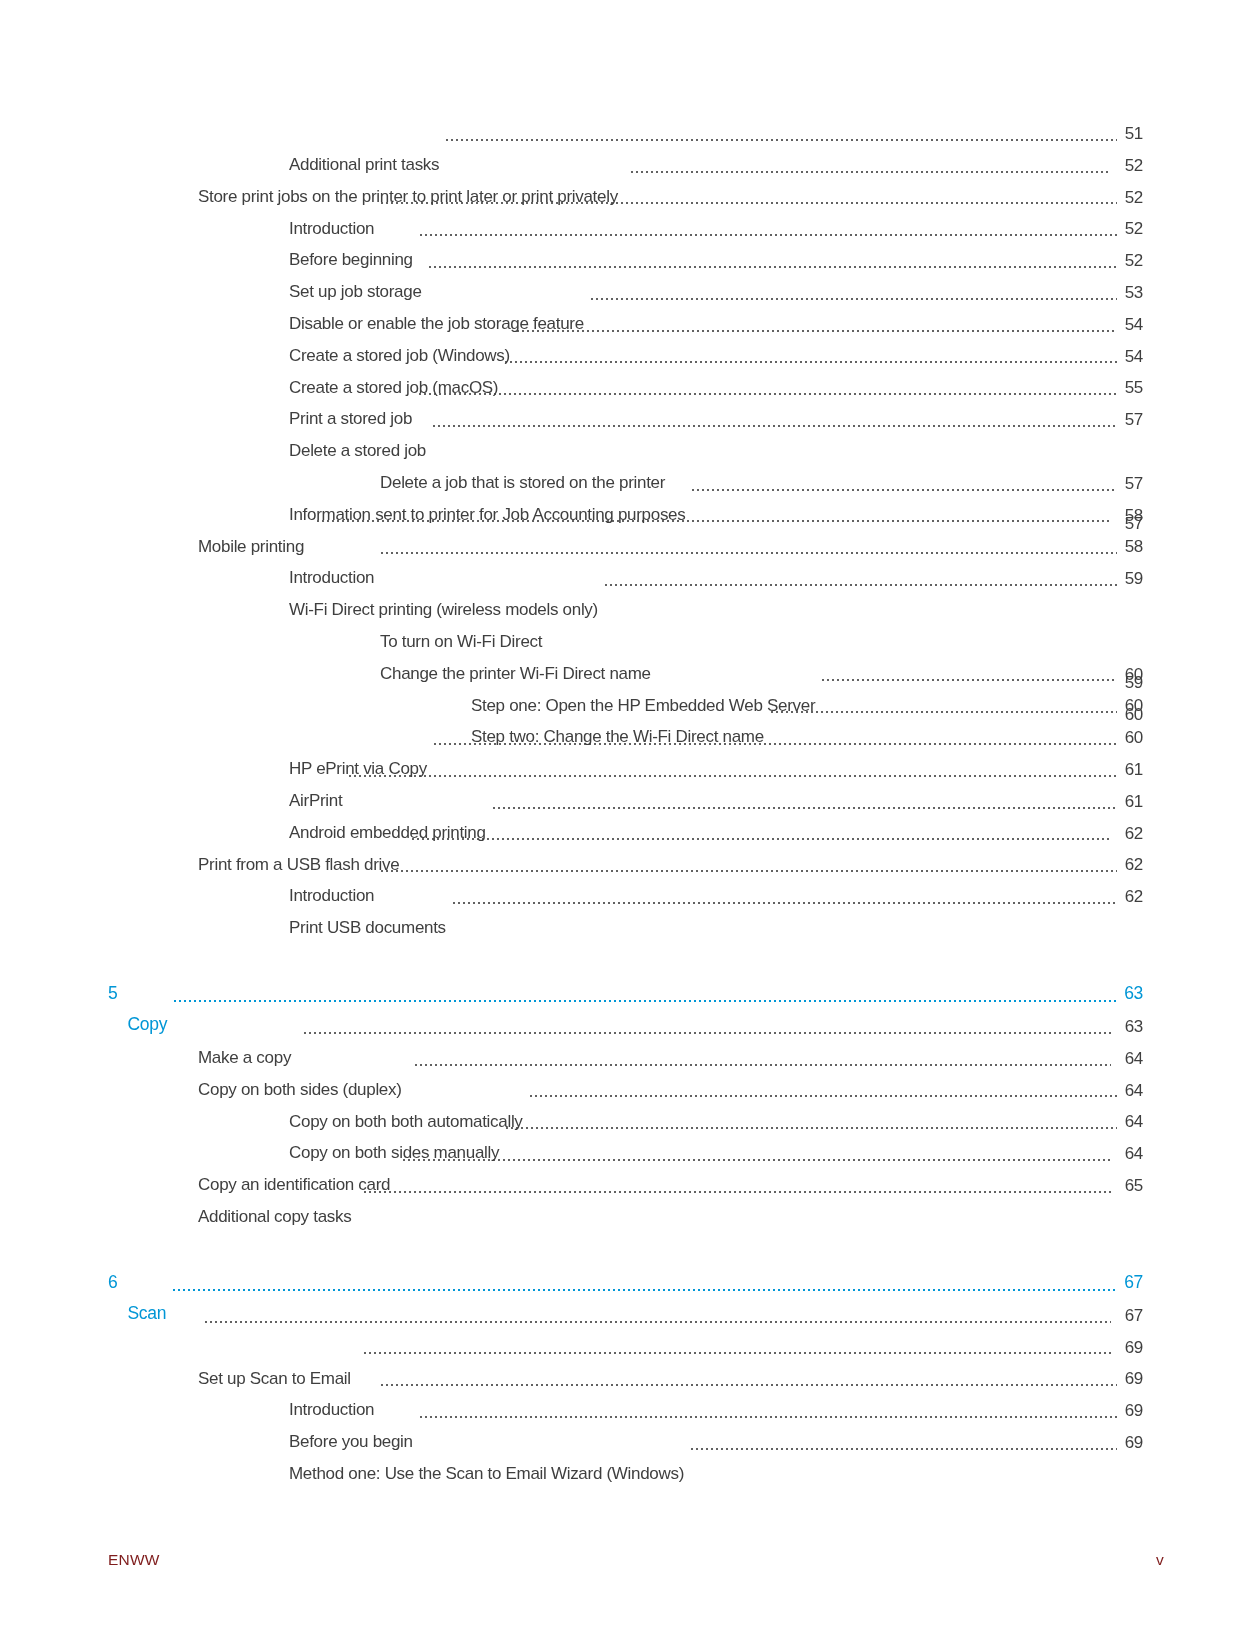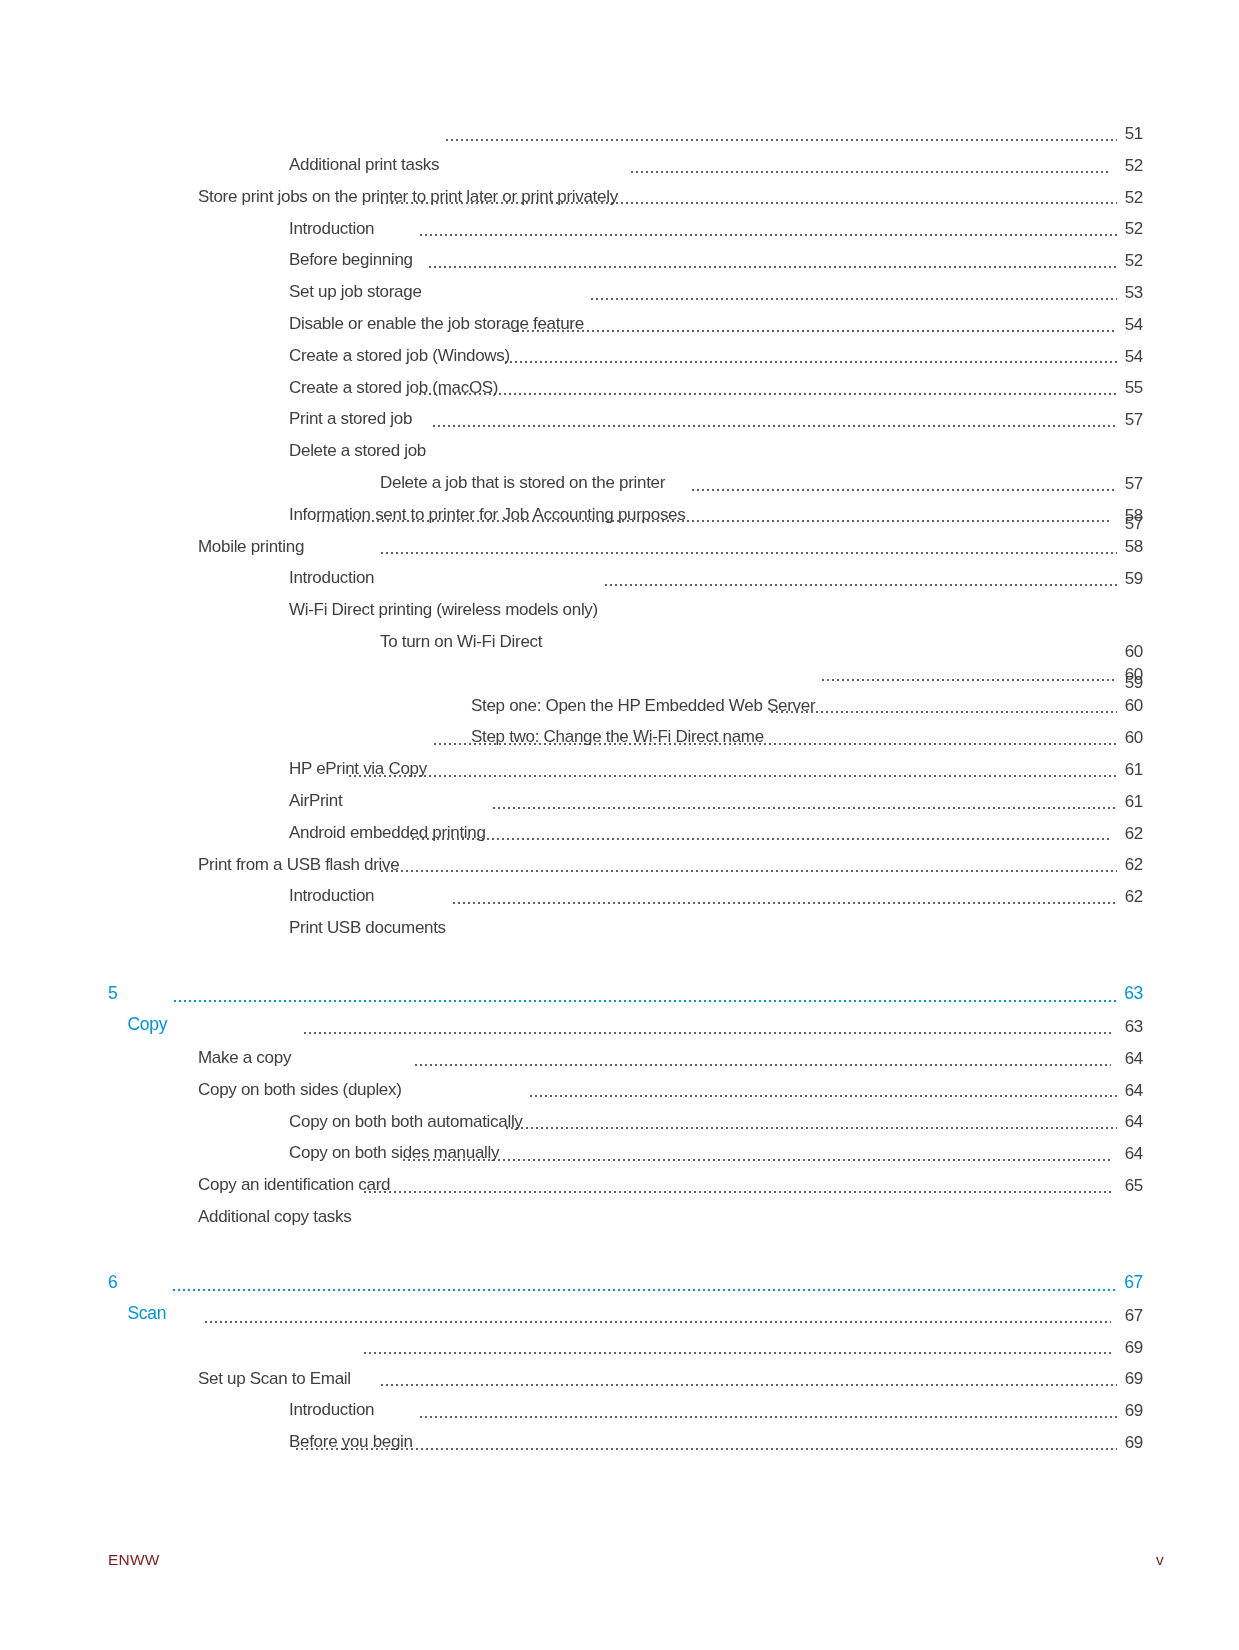--- a/index.html
+++ b/index.html
@@ -156,20 +156,21 @@
         <span class="label">Wi-Fi Direct printing (wireless models only)</span>
         <span class="leader"></span>
         <span class="page-num">59</span>
       </div>
       <div class="toc-row lv4">
         <span class="label">To turn on Wi-Fi Direct</span>
         <span class="leader"></span>
         <span class="page-num">59</span>
       </div>
       <div class="toc-row lv4">
+        <span class="label">Change the printer Wi-Fi Direct name</span>
         <span class="leader"></span>
         <span class="page-num">60</span>
       </div>
       <div class="toc-row lv5">
         <span class="label">Step one: Open the HP Embedded Web Server</span>
         <span class="leader"></span>
         <span class="page-num">60</span>
       </div>
       <div class="toc-row lv5">
         <span class="label">Step two: Change the Wi-Fi Direct name</span>
@@ -261,20 +262,21 @@
         <span class="label">Introduction</span>
         <span class="leader"></span>
         <span class="page-num">69</span>
       </div>
       <div class="toc-row lv3">
         <span class="label">Before you begin</span>
         <span class="leader"></span>
         <span class="page-num">69</span>
       </div>
       <div class="toc-row lv3">
+        <span class="label">Method one: Use the Scan to Email Wizard (Windows)</span>
         <span class="leader"></span>
         <span class="page-num">69</span>
       </div>
     </main>
   <footer class="footer">
     <span>ENWW</span>
     <span>v</span>
   </footer>
 </div>
 

